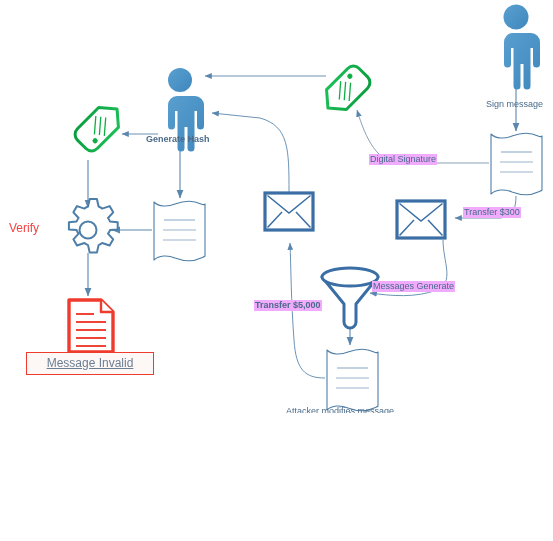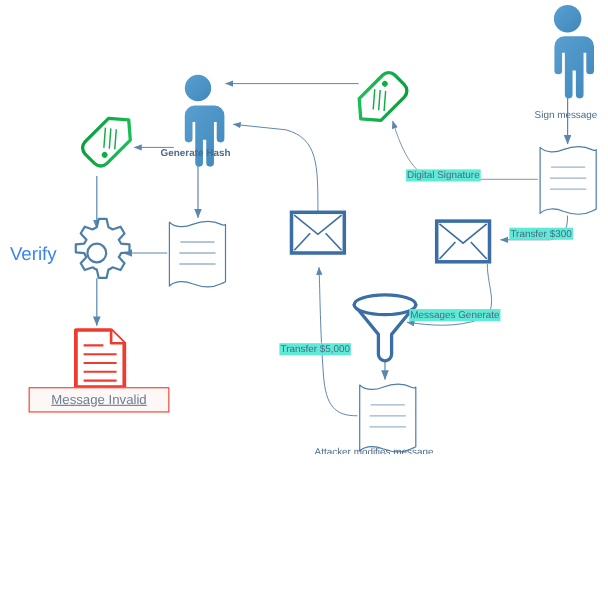--- a/index.html
+++ b/index.html
@@ -30,29 +30,29 @@
     white-space: nowrap;
     line-height: 11px;
     letter-spacing: 0px;
   }
   .edge-label {
     position: absolute;
     font-family: "Liberation Sans", sans-serif;
     font-size: 9px;
     color: #4a6b8a;
     white-space: nowrap;
-    background: #5eead4;
+    background: #f0abfc;
     padding: 0 1px;
     line-height: 11px;
   }
   .big-label {
     position: absolute;
     font-family: "Liberation Sans", sans-serif;
-    font-size: 17px;
-    color: #3b82f6;
+    font-size: 12px;
+    color: #ef4444;
     white-space: nowrap;
   }
   .invalid-box {
     position: absolute;
     border: 1px solid #ef3b2d;
     background: #fdf7f6;
     font-family: "Liberation Sans", sans-serif;
     font-size: 12px;
     color: #6b7f94;
     padding: 3px 8px 4px 8px;
@@ -239,21 +239,21 @@
   </svg>
 
   <div class="node-label" style="left:486px; top:99px;">Sign message</div>
 
   <div class="edge-label" style="left:369px; top:154px;">Digital Signature</div>
 
   <div class="edge-label" style="left:463px; top:207px;">Transfer $300</div>
 
   <div class="edge-label" style="left:372px; top:281px;">Messages Generate</div>
 
-  <div class="edge-label" style="left:254px; top:312px;">Transfer $5,000</div>
+  <div class="edge-label" style="left:254px; top:300px;font-weight:bold;">Transfer $5,000</div>
 
   <div class="node-label" style="left:286px; top:406px;">Attacker modifies message</div>
 
   <div class="node-label" style="left:146px; top:134px;font-weight:bold;">Generate Hash</div>
 
   <div class="big-label" style="left:9px; top:221px;">Verify</div>
 
   <div class="invalid-box" style="left:26px; top:352px; width:128px;">Message Invalid</div>
 
 </div>

